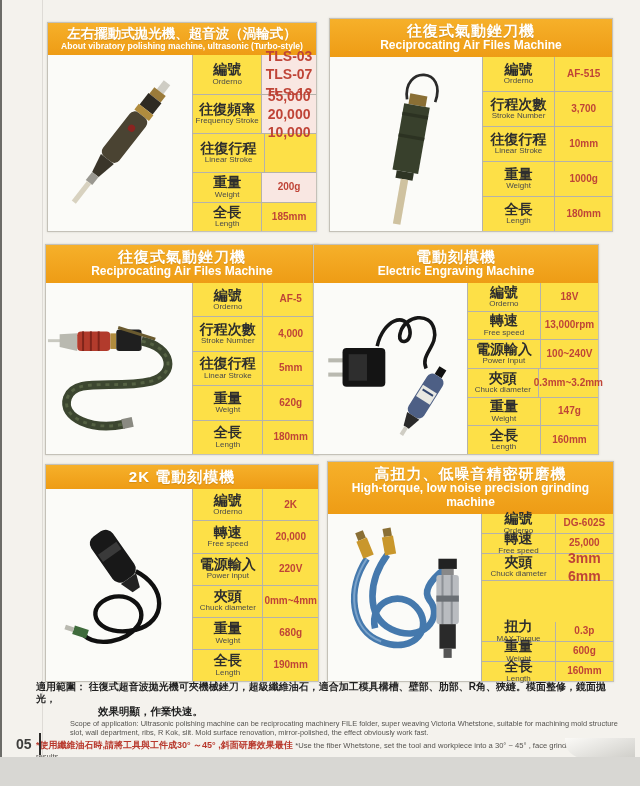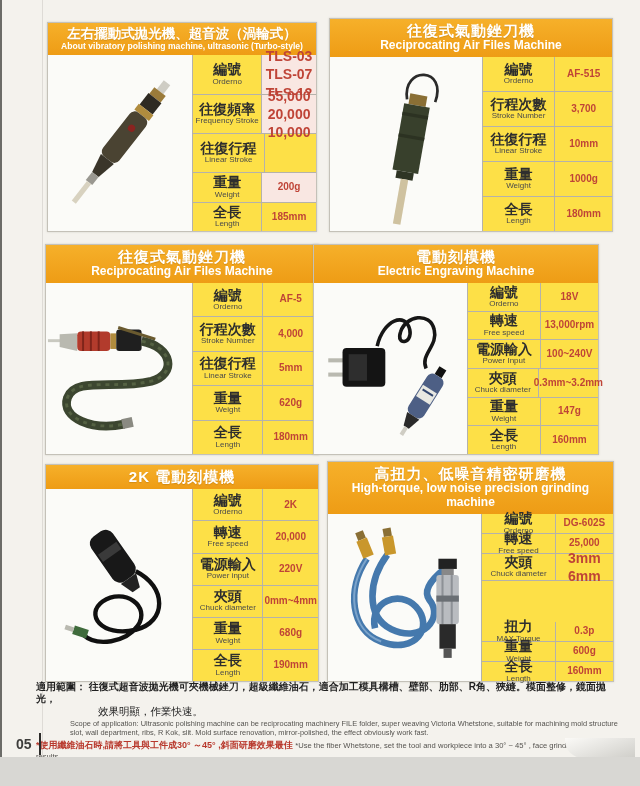--- a/index.html
+++ b/index.html
@@ -27,21 +27,21 @@
   .trow:last-child{border-bottom:none;}
   .tlabel{width:56%;display:flex;flex-direction:column;align-items:center;justify-content:center;border-right:1px solid #b5b2aa;padding:1px;}
   .lzh{font-size:14px;color:#2e2e2e;font-weight:bold;line-height:1.1;}
   .len{font-size:8px;color:#4a4a4a;line-height:1.1;text-align:center;}
   .tvalue{width:44%;display:flex;align-items:center;justify-content:center;color:#bf4437;font-weight:bold;font-size:10px;text-align:center;white-space:pre-line;line-height:1.25;padding:1px;}
   .tvalue.multi{font-size:14px;line-height:1.3;}
   .tvalue.hl{background:#f9e7e2;}
 
   .notes{position:absolute;left:36px;top:681px;width:582px;}
   .n-zh{font-size:10px;font-weight:bold;color:#1f1f1f;line-height:1.2;}
-  .n-zh2{font-size:10.5px;font-weight:normal;color:#1f1f1f;margin-left:62px;line-height:1.2;}
+  .n-zh2{font-size:10.5px;font-weight:bold;color:#1f1f1f;margin-left:62px;line-height:1.2;}
   .n-en{font-size:7.4px;color:#55534f;line-height:1.3;margin-top:1px;margin-left:34px;}
   .n-red{font-size:9px;margin-top:2px;line-height:1.2;}
   .n-red .rz{color:#b8382c;font-weight:bold;}
   .n-red .re{color:#55534f;font-size:7.6px;font-weight:normal;}
 
   .pagenum{position:absolute;left:16px;top:733px;font-size:14px;font-weight:bold;color:#3d3d3b;padding-right:7px;border-right:2px solid #2c2c2a;line-height:22px;height:22px;}
 </style>
 </head>
 <body>
 

